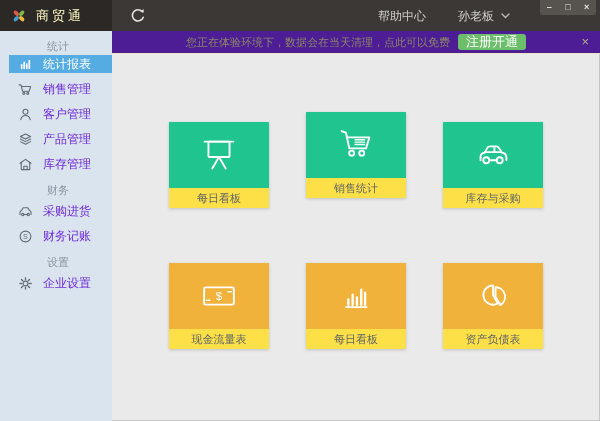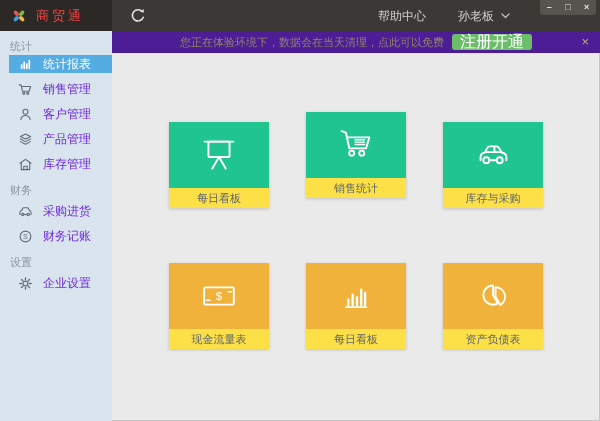--- a/index.html
+++ b/index.html
@@ -5,42 +5,42 @@
   html,body{margin:0;padding:0;}
   body{
     width:600px;height:421px;position:relative;overflow:hidden;
     font-family:"Liberation Sans","DejaVu Sans",sans-serif;
     background:#eaeaea;box-shadow:inset 0 0 0 1px #c6c6c6;
   }
   
   .topbar{position:absolute;top:0;left:0;right:0;height:31px;background:#3b3835;}
   .logo-block{position:absolute;top:0;left:0;width:112px;height:31px;background:#2b2825;
     display:flex;align-items:center;padding-left:11px;box-sizing:border-box;gap:9px;}
-  .app-title{color:#ef4444;font-size:13px;letter-spacing:3px;}
+  .app-title{color:#fef9c3;font-size:13px;letter-spacing:3px;}
   .refresh-btn{position:absolute;left:128px;top:6px;width:20px;height:20px;cursor:pointer;}
   .topbar-right{position:absolute;right:90px;top:0;height:32px;display:flex;align-items:center;gap:32px;}
   .topbar-link{color:#cfcecb;font-size:12px;cursor:pointer;}
   .user-menu{display:flex;align-items:center;gap:7px;cursor:pointer;}
   .win-controls{position:absolute;top:0;right:4px;width:56px;height:15px;background:#57544f;
     border-radius:0 0 3px 3px;display:flex;align-items:center;justify-content:space-around;}
   .win-btn{color:#e8e6e3;font-size:9px;line-height:15px;cursor:pointer;width:14px;text-align:center;font-weight:bold;}
   
   .sidebar{position:absolute;top:31px;left:0;bottom:0;width:112px;background:#dae4ee;box-sizing:border-box;padding-top:6px;}
   .group{margin-bottom:4px;}
-  .group-label{height:18px;line-height:18px;padding-left:10px;font-size:11px;color:#8a95a0;}
+  .group-label{height:18px;line-height:18px;padding-left:10px;font-size:11px;color:#8a95a0;margin-left:37px;}
   .side-item{height:25px;display:flex;align-items:center;padding-left:17px;gap:9px;font-size:12px;color:#6d28d9;cursor:pointer;}
   .side-item svg{flex:0 0 auto;stroke:#5f6b75;fill:none;stroke-width:1.3;stroke-linecap:round;stroke-linejoin:round;}
   .side-item.selected{height:18px;margin-left:9px;padding-left:8px;background:#55ace3;color:#fff;}
   .side-item.selected svg{stroke:#fff;}
   .side-item .glyph{fill:#5f6b75;stroke:none;font-size:8.5px;font-family:"Liberation Sans",sans-serif;}
   
   .banner{position:absolute;top:31px;left:112px;right:0;height:22px;background:#4c1d95;
     border-bottom:1px solid #ebe3c2;display:flex;align-items:center;justify-content:center;gap:8px;}
   .banner-msg{font-size:11px;color:#8e8668;}
-  .register-btn{background:#6cbe6b;color:#fff;font-size:16px;line-height:16px;padding:0 8px;border-radius:3px;cursor:pointer;}
+  .register-btn{background:#6cbe6b;color:#fff;font-size:13px;line-height:16px;padding:0 8px;border-radius:3px;cursor:pointer;}
   .banner-close{position:absolute;right:11px;top:3px;color:#b4ac8e;font-size:13px;cursor:pointer;line-height:16px;}
   
   .tile{position:absolute;width:100px;cursor:pointer;box-shadow:0 1px 3px rgba(0,0,0,.18);}
   .tile-icon-area{height:66px;display:flex;align-items:center;justify-content:center;}
   .tile-green .tile-icon-area{background:#20c48e;}
   .tile-orange .tile-icon-area{background:#f1b23b;}
   .tile-label{height:20px;line-height:20px;background:#fde047;text-align:center;font-size:11px;color:#5e6468;}
   .tile svg{stroke:#fff;fill:none;stroke-width:2;stroke-linecap:round;stroke-linejoin:round;}
   .tile svg text{fill:#fff;stroke:none;font-family:"Liberation Sans",sans-serif;}
 </style>

